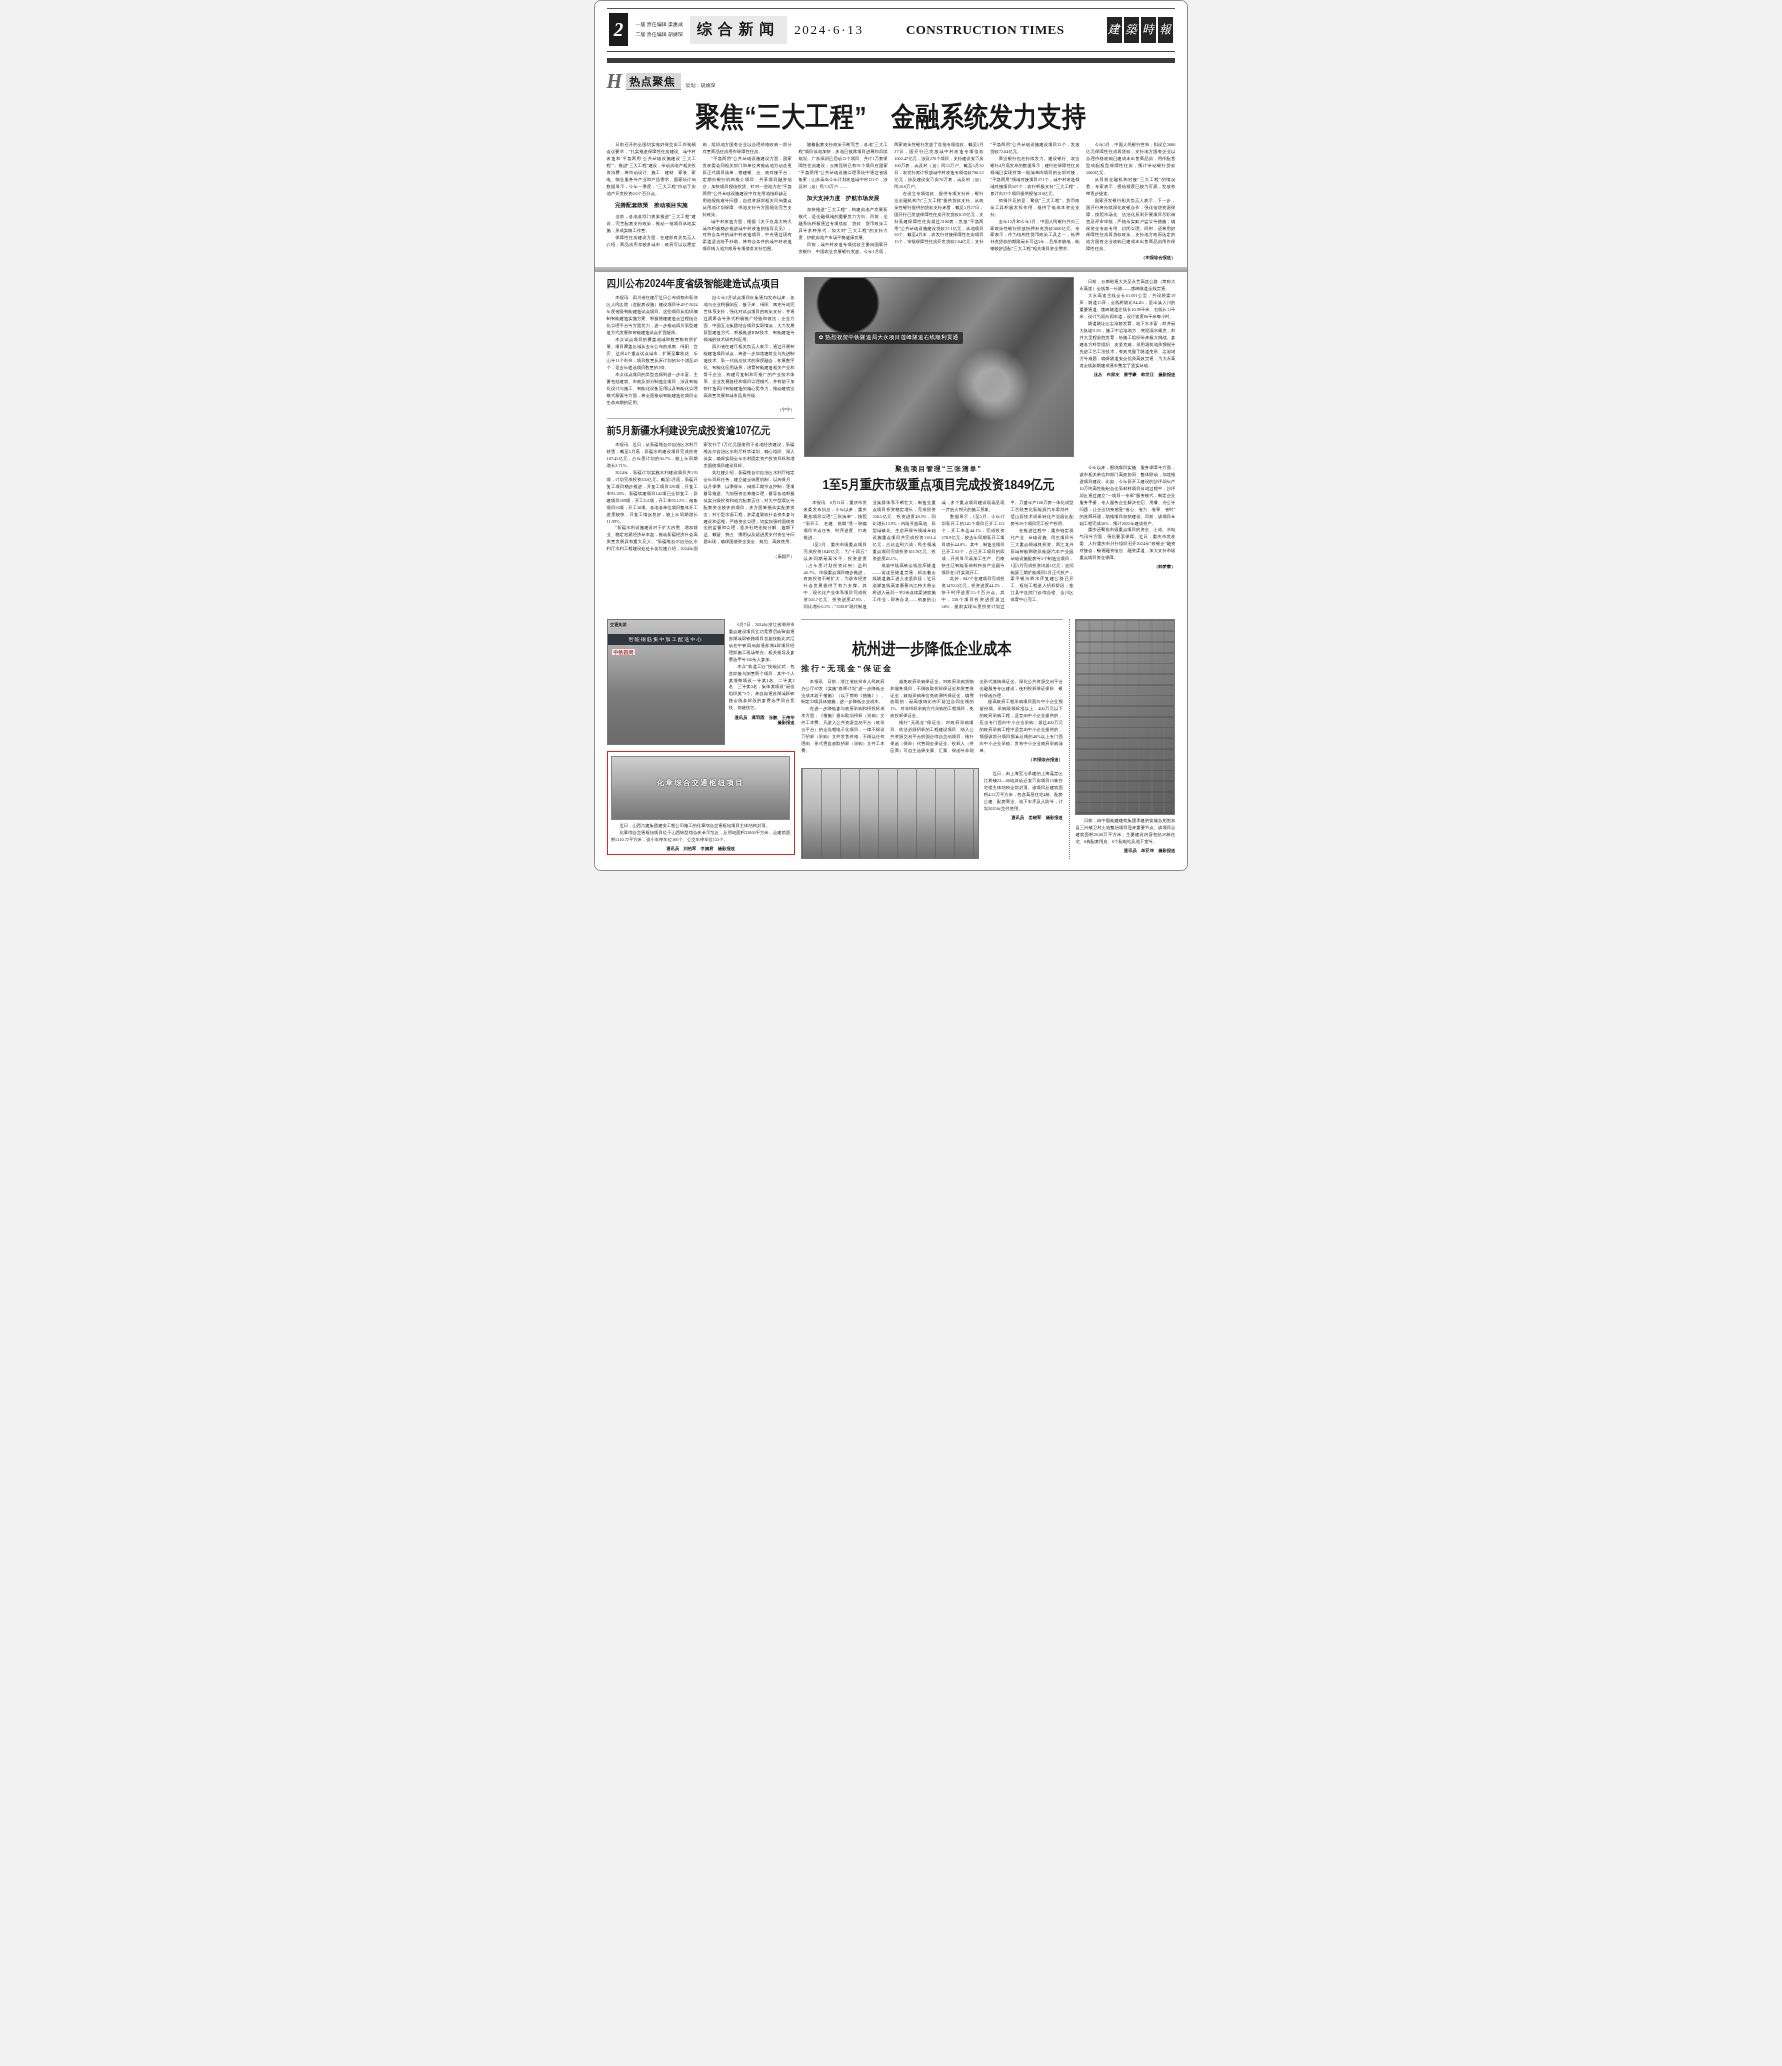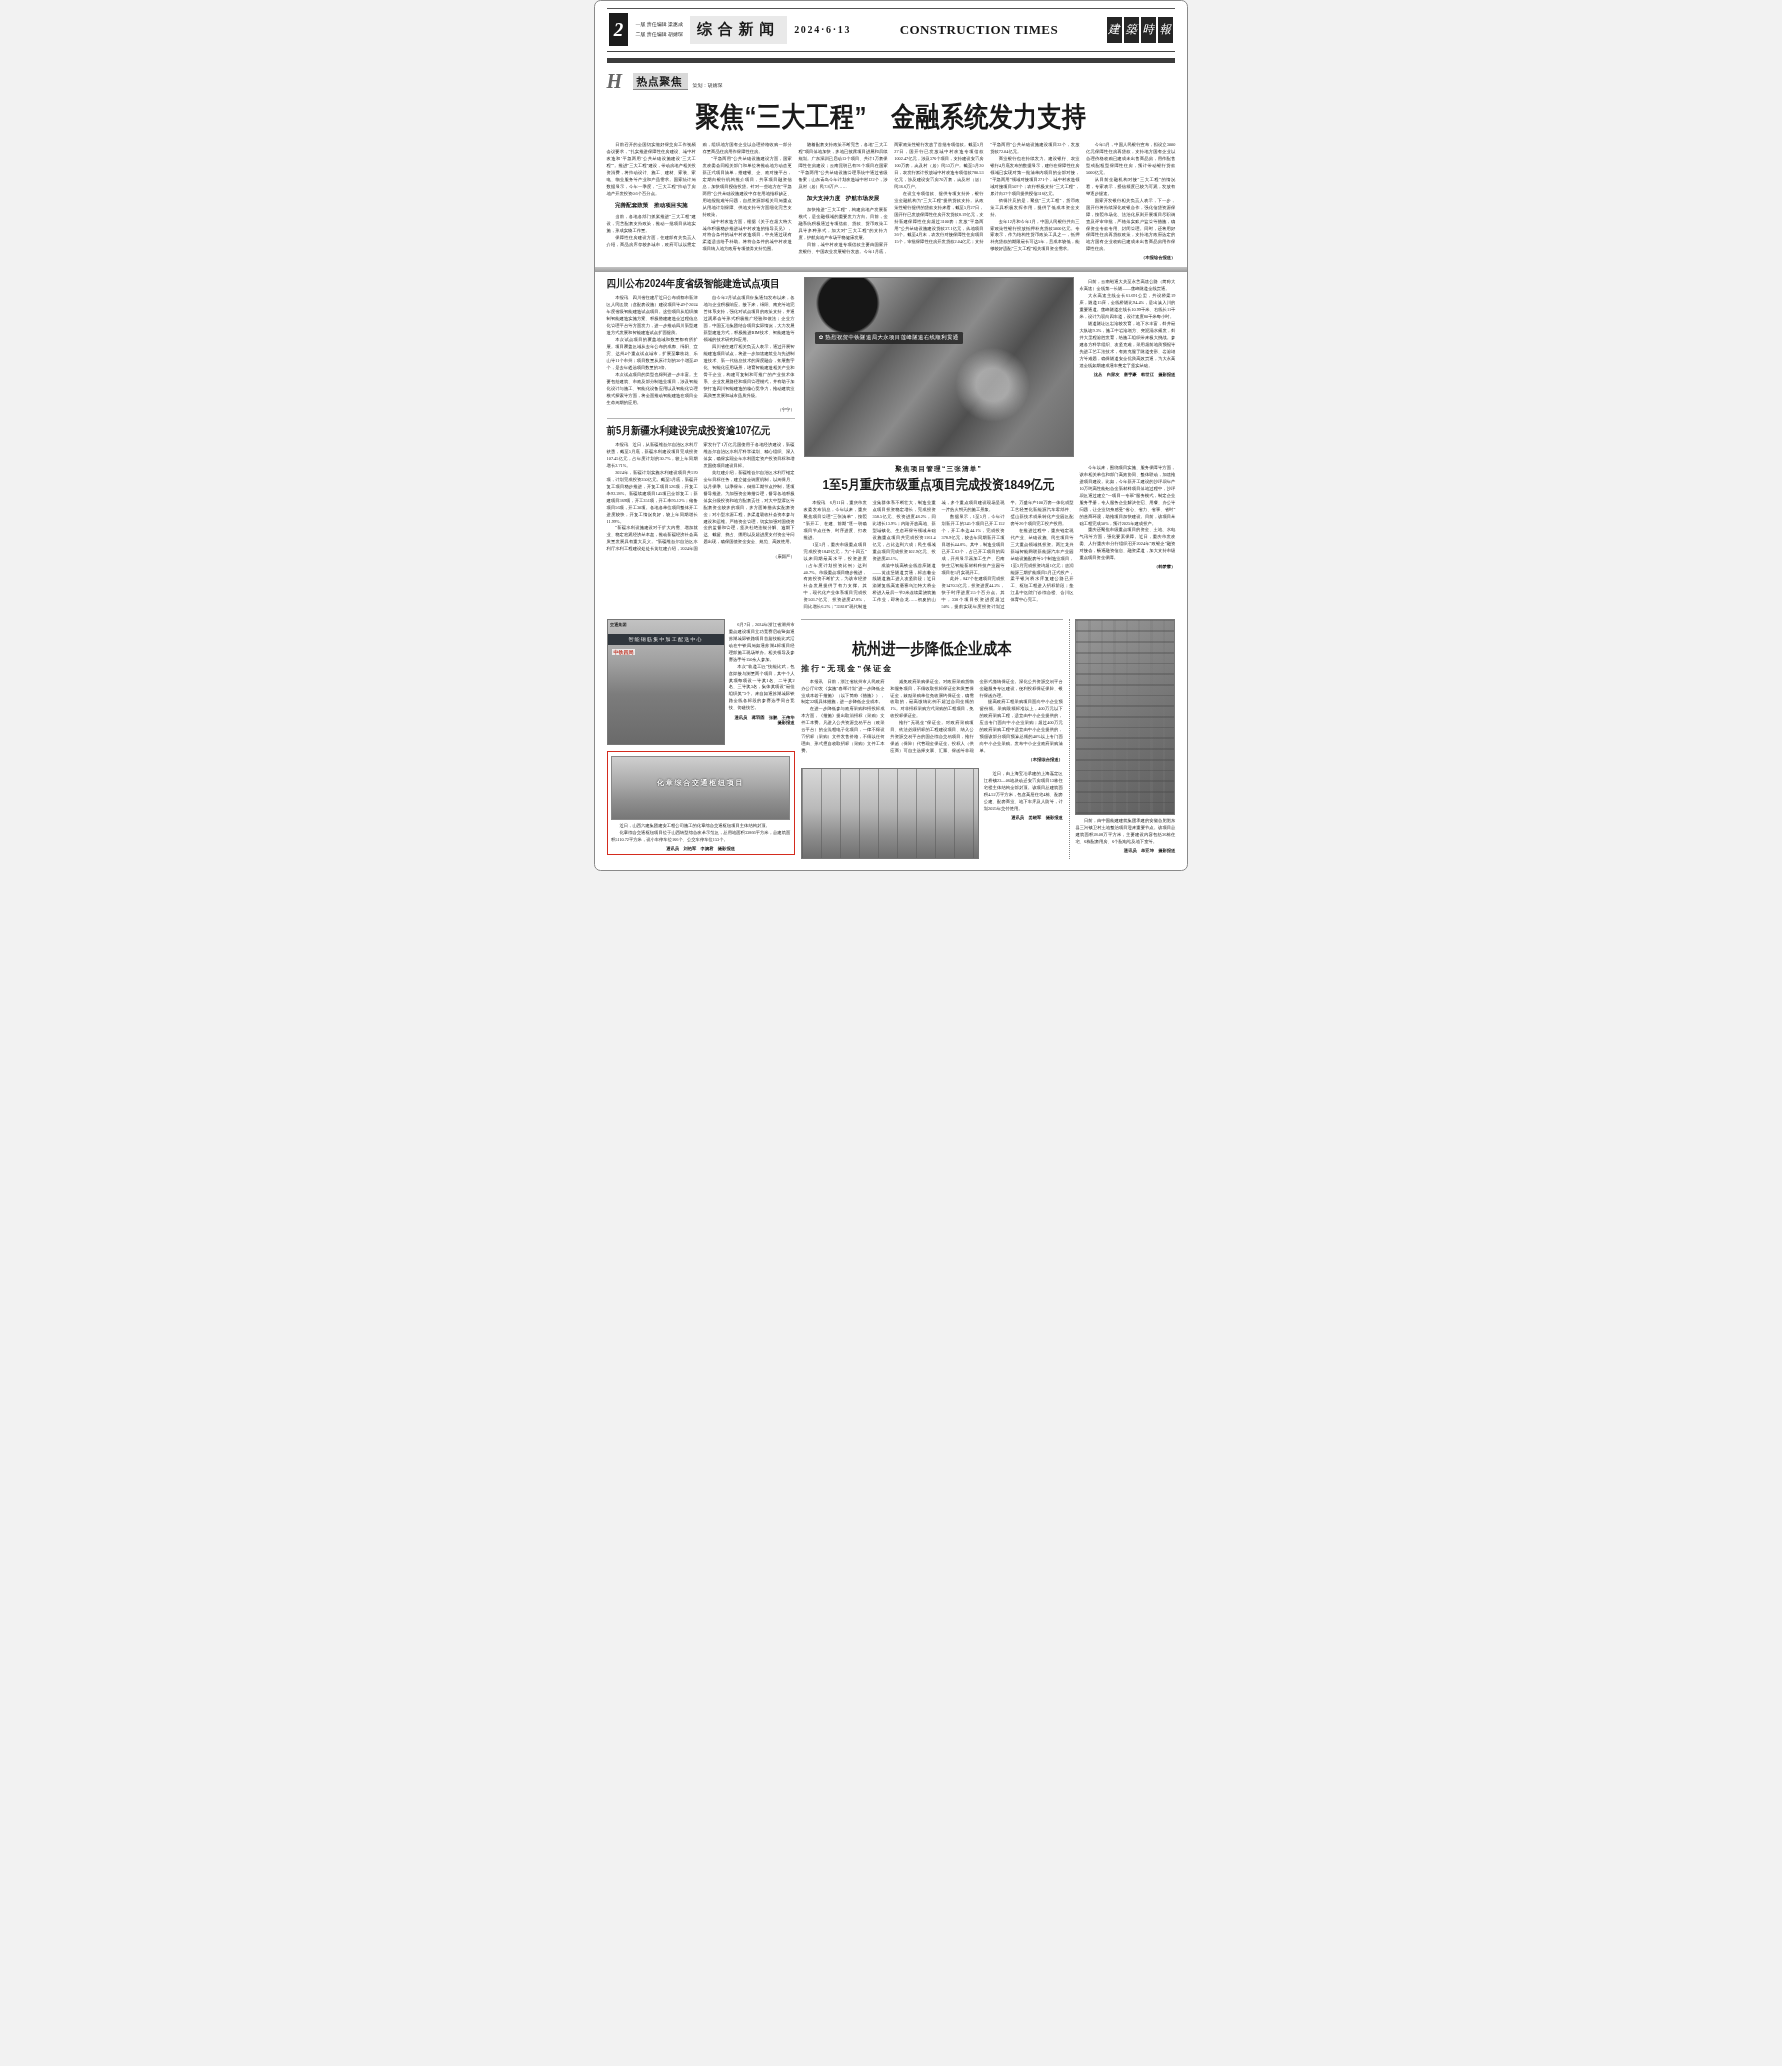--- a/index.html
+++ b/index.html
@@ -8,33 +8,33 @@
         padding:7.4px 0 10.7px;box-sizing:border-box;overflow:hidden;}
 
   
   .header{display:flex;align-items:center;gap:7.4px;border:0.4px solid #bbb;border-width:0.8px 0 1.2px 0;
           border-color:#555 transparent #444 transparent;margin:0 11.6px;padding:4.1px 2.5px 5px;}
   .pagenum{width:19px;height:33px;background:#1c1c1c;color:#fff;font-family:"Liberation Serif",serif;
            font-size:19px;font-weight:700;display:flex;align-items:center;justify-content:center;font-style:italic;}
   .editors{font-size:5px;line-height:1.9;color:#222;white-space:nowrap;}
   .section-box{background:#e9e9e9;padding:4.1px 6.6px;font-family:"Liberation Sans","DejaVu Sans",sans-serif;
                font-weight:700;font-size:15px;letter-spacing:5.8px;white-space:nowrap;}
-  .date{font-size:10px;font-weight:700;letter-spacing:1.7px;white-space:nowrap;}
+  .date{font-size:13px;font-weight:400;letter-spacing:1.7px;white-space:nowrap;}
   .entitle{font-size:13px;font-weight:700;letter-spacing:0.4px;white-space:nowrap;flex:1;text-align:center;}
   .masthead{display:flex;gap:2.1px;}
   .masthead span{width:15px;height:26px;background:#262626;color:#fff;display:flex;align-items:center;
                  justify-content:center;font-size:11.6px;font-family:"Liberation Serif",serif;font-style:italic;}
   .thickbar{height:5px;background:#3c3c3c;margin:5.8px 11.6px 0;}
 
   
   .hotfocus{margin:4.1px 11.6px 0;}
   .hf-logo-row{display:flex;align-items:flex-end;gap:4.1px;height:23px;}
   .hf-h{font-size:20px;font-weight:900;font-style:italic;color:#666;font-family:"Liberation Serif",serif;line-height:.9;}
   .hf-logo{background:#d9d9d9;padding:1.7px 5.8px 0.8px 3.3px;border-bottom:1.2px solid #888;
-           font-family:"Liberation Sans",sans-serif;font-weight:900;font-size:10.7px;letter-spacing:0.8px;margin-left:7px;}
+           font-family:"Liberation Sans",sans-serif;font-weight:900;font-size:10.7px;letter-spacing:0.8px;}
   .hf-planner{font-size:5px;color:#333;padding-bottom:2.5px;}
   .hf-headline{font-family:"Liberation Sans","DejaVu Sans",sans-serif;font-weight:900;font-size:24px;
                text-align:center;margin:10.7px 0 9px;letter-spacing:0.4px;transform:scaleY(1.15);}
   .cols6{column-count:6;column-gap:6.6px;}
   .cols4{column-count:4;column-gap:5.8px;}
   .cols3{column-count:3;column-gap:5.8px;}
   .cols2{column-count:2;column-gap:5.8px;}
   .pbody p{margin:0;font-size:4.3px;line-height:1.62;text-align:justify;text-indent:2em;}
   .subhead{font-family:"Liberation Sans",sans-serif;font-weight:900;font-size:5.6px;text-align:center;
            margin:4.1px 0;column-span:none;}

